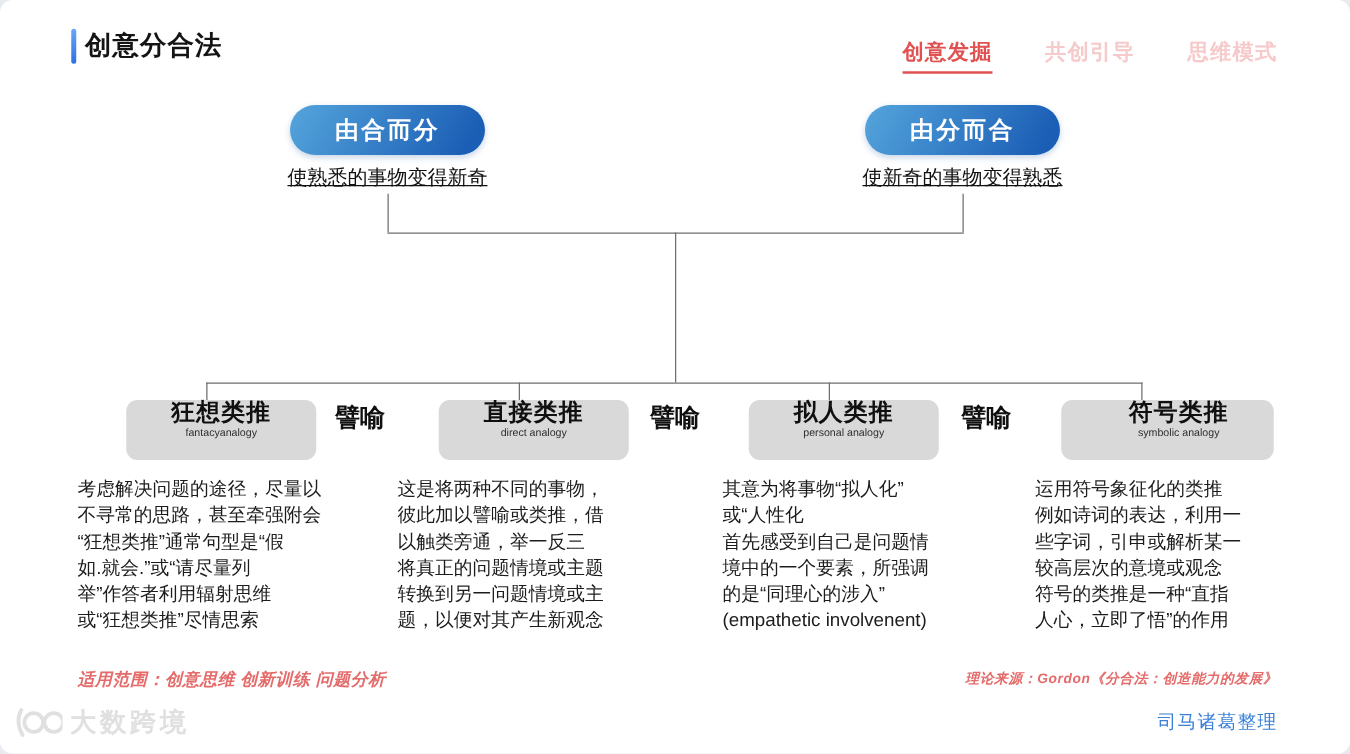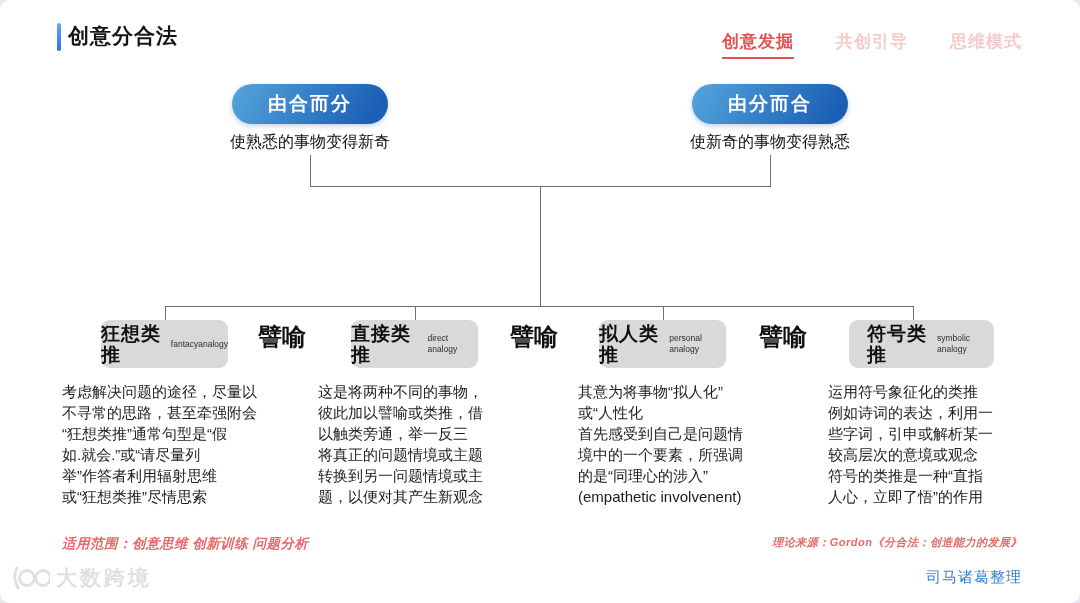--- a/index.html
+++ b/index.html
@@ -13,35 +13,35 @@
   .nav-item{font-size:17px;font-weight:bold;letter-spacing:1px;cursor:pointer;padding-bottom:4px;}
   .nav-item.active{color:var(--nav-active-red,#e05252);border-bottom:2px solid var(--nav-active-red,#e05252);}
   .nav-item.inactive{color:var(--nav-inactive-pink,#f6caca);}
 
   
   .method-btn{position:absolute;top:84px;width:156px;height:40px;border-radius:20px;
     background:linear-gradient(120deg,var(--accent-blue-light,#55a5dc) 0%,var(--accent-blue-dark,#1b5eb5) 90%);
     color:#fff;font-size:19px;font-weight:bold;letter-spacing:2px;
     display:flex;align-items:center;justify-content:center;box-shadow:0 2px 5px rgba(20,80,160,.25);}
   .btn-left{left:232px;} .btn-right{left:692px;}
-  .method-sub{position:absolute;top:132px;width:240px;text-align:center;font-size:16px;color:#111;font-weight:500;}
+  .method-sub{position:absolute;top:132px;width:240px;text-align:center;font-size:16px;color:#111;font-weight:500;text-decoration:underline;}
   .sub-left{left:190px;} .sub-right{left:650px;}
 
   
   .line{position:absolute;background:#6f6f6f;}
   .v{width:1px;} .h{height:1px;}
 
   
-  .analogy-box{position:absolute;top:320px;width:127px;height:48px;background:var(--box-gray,#d9d9d9);
-    border-radius:9px;display:flex;flex-direction:row;align-items:center;justify-content:flex-start;}
+  .analogy-box{position:absolute;top:320px;width:152px;height:48px;background:var(--box-gray,#d9d9d9);
+    border-radius:9px;display:flex;flex-direction:column;align-items:center;justify-content:flex-start;}
   .box-1{left:101px;} .box-2{left:351px;} .box-3{left:599px;} .box-4{left:849px;padding-left:18px;}
   .analogy-title{font-size:19px;font-weight:800;color:#101010;letter-spacing:1px;line-height:21px;}
   .analogy-sub{font-size:8.5px;color:#2e2e2e;line-height:11px;}
 
-  .metaphor{position:absolute;top:321px;width:60px;font-size:24px;font-weight:bold;color:#101010;}
+  .metaphor{position:absolute;top:321px;width:60px;text-align:center;font-size:20px;font-weight:bold;color:#101010;}
   .m-1{left:258px;} .m-2{left:510px;} .m-3{left:759px;}
 
   
   .desc{position:absolute;top:381px;font-size:15px;line-height:21px;color:#1c1c1c;white-space:pre-line;}
   .d-1{left:62px;width:252px;}
   .d-2{left:318px;width:252px;}
   .d-3{left:578px;width:258px;}
   .d-4{left:828px;width:252px;}
 
   

